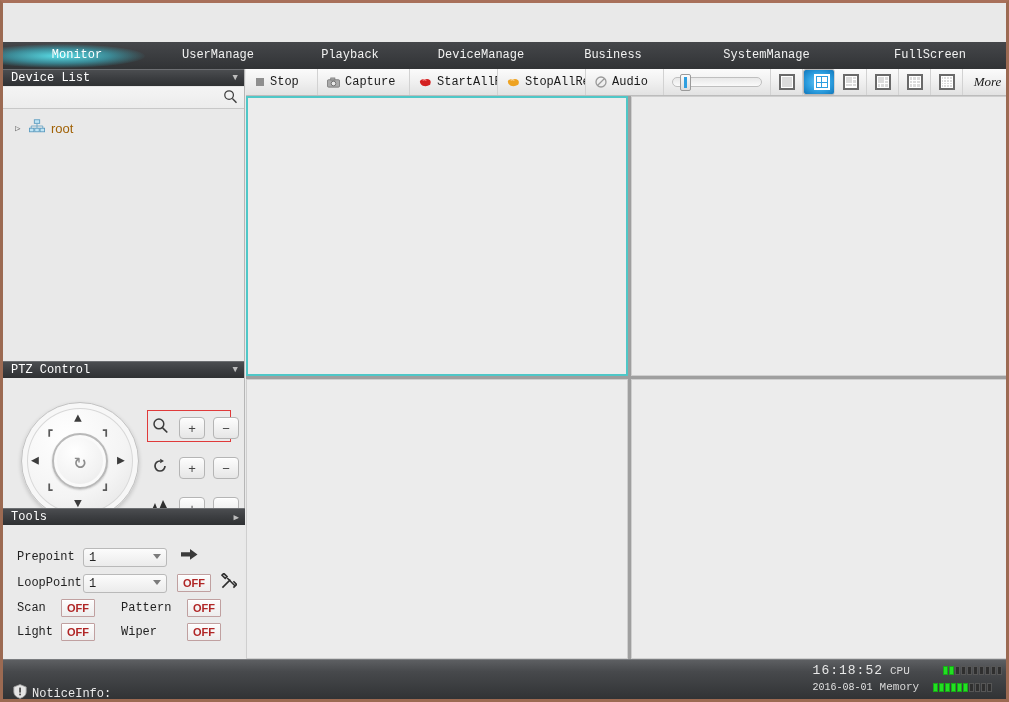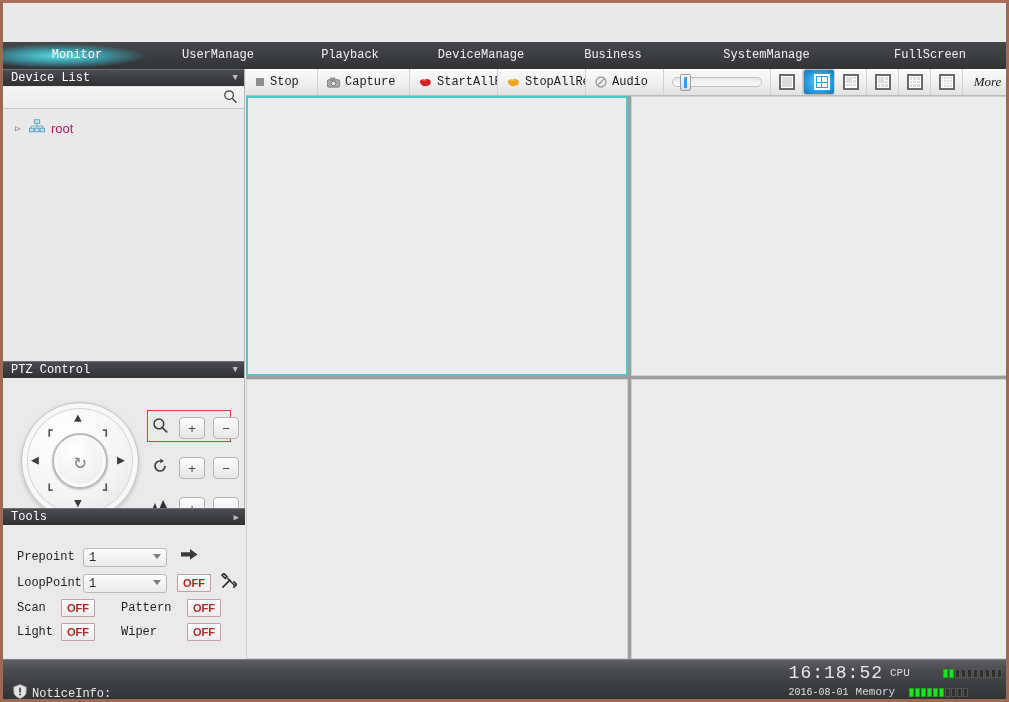--- a/index.html
+++ b/index.html
@@ -99,21 +99,21 @@
   .searchbox input {
     position:absolute; left:4px; top:2px; width:212px; height:17px;
     border:none; outline:none; background:transparent;
     font-family:"Liberation Sans",sans-serif; font-size:12px; color:#333;
   }
   .search-icon { position:absolute; right:6px; top:2px; color:#4a4a4a; }
 
   .tree { padding:8px 0 0 0; height:252px; background:#e9e9e9; }
   .tree-node { display:flex; align-items:center; height:22px; padding-left:12px; gap:6px; }
   .tree-arrow { color:#666; font-size:9px; width:8px; }
-  .tree-label { font-family:"Liberation Sans",sans-serif; font-size:13px; color:#be185d; }
+  .tree-label { font-family:"Liberation Sans",sans-serif; font-size:13px; color:#a16207; }
 
   
   .ptz-body { position:relative; height:280px; background:#eaeaea; }
   .dpad { position:absolute; left:18px; top:24px; width:118px; height:118px; }
   .dpad .ring {
     position:absolute; inset:0; border-radius:50%;
     background:radial-gradient(circle at 38% 30%, #ffffff 0%, #f4f4f4 55%, #dedede 100%);
     border:1px solid #c2c2c2;
     box-shadow:0 2px 4px rgba(0,0,0,.18), inset 0 0 0 5px #f7f7f7, inset 0 0 0 6px #d8d8d8;
   }
@@ -250,21 +250,21 @@
     border-top:1px solid #7a7c7f;
   }
   .notice {
     position:absolute; left:10px; top:24px;
     display:flex; align-items:center; gap:5px;
     color:#eaeaea; font-size:12px;
   }
   .shield { color:#e8e8e8; font-size:14px; }
   .sysbox { position:absolute; right:4px; top:3px; display:flex; flex-direction:column; gap:3px; }
   .sysrow { display:flex; align-items:center; gap:7px; color:#cfcfcf; }
-  .stime { font-size:18px; letter-spacing:1px; color:#e8e8e8; }
+  .stime { font-size:13px; letter-spacing:1px; color:#e8e8e8; }
   .sdate { font-size:10px; letter-spacing:0px; color:#e0e0e0; }
   .slab { font-size:11px; width:46px; color:#d8d8d8; }
   .meter { display:flex; gap:1px; }
   .meter b { width:5px; height:9px; display:block; background:#2f2f2f; border:1px solid #565656; }
   .meter b.on { background:#22e022; border-color:#19a919; }
 </style>
 </head>
 <body>
 
 <div class="app">

